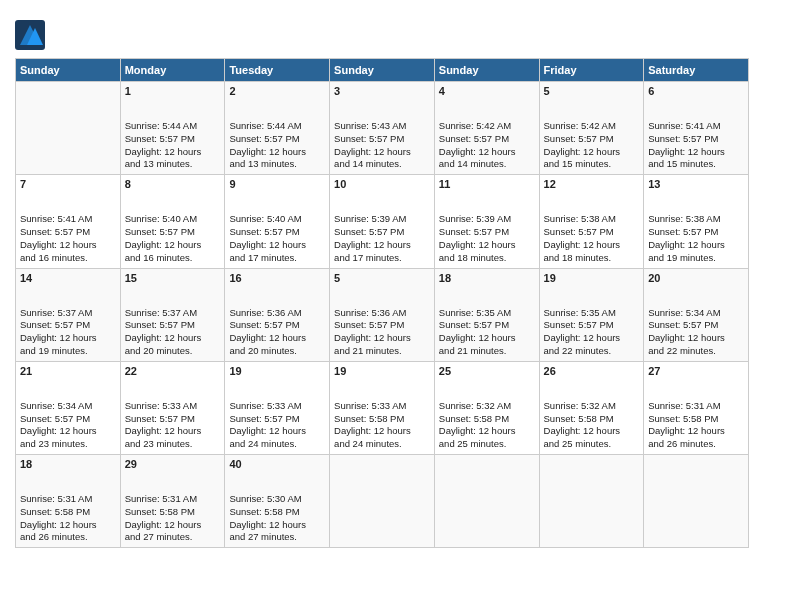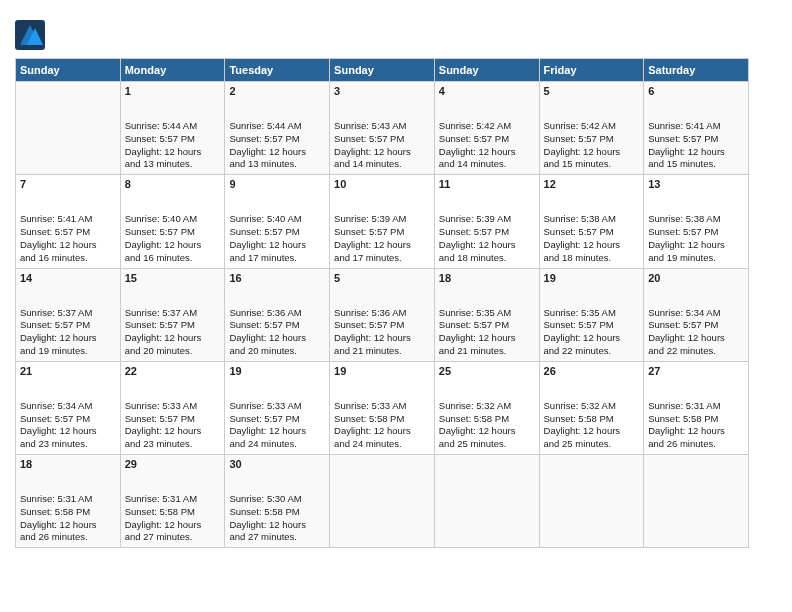--- a/index.html
+++ b/index.html
@@ -242,21 +242,21 @@
         <tr>
           <td>
             <span class="day-num">18</span>
             <div class="cell-content">Sunrise: 5:31 AM<br>Sunset: 5:58 PM<br>Daylight: 12 hours<br>and 26 minutes.</div>
           </td>
           <td>
             <span class="day-num">29</span>
             <div class="cell-content">Sunrise: 5:31 AM<br>Sunset: 5:58 PM<br>Daylight: 12 hours<br>and 27 minutes.</div>
           </td>
           <td>
-            <span class="day-num">30</span>
+            <span class="day-num">40</span>
             <div class="cell-content">Sunrise: 5:30 AM<br>Sunset: 5:58 PM<br>Daylight: 12 hours<br>and 27 minutes.</div>
           </td>
           <td></td>
           <td></td>
           <td></td>
           <td></td>
         </tr>
       </tbody>
   </table>
 </div>

